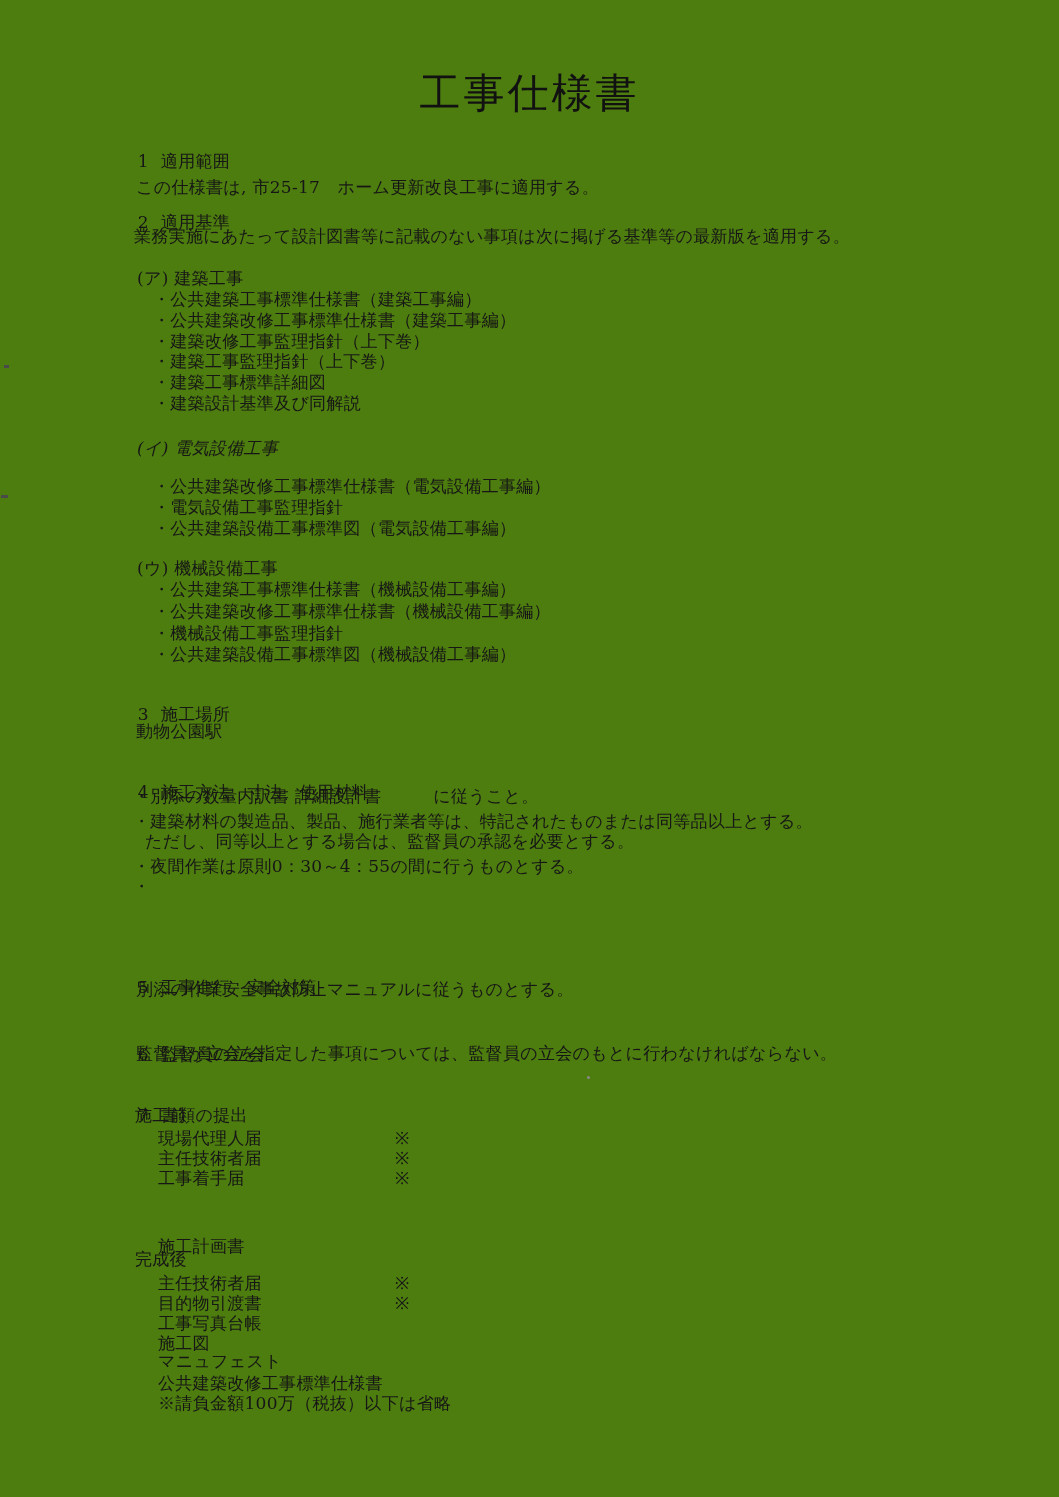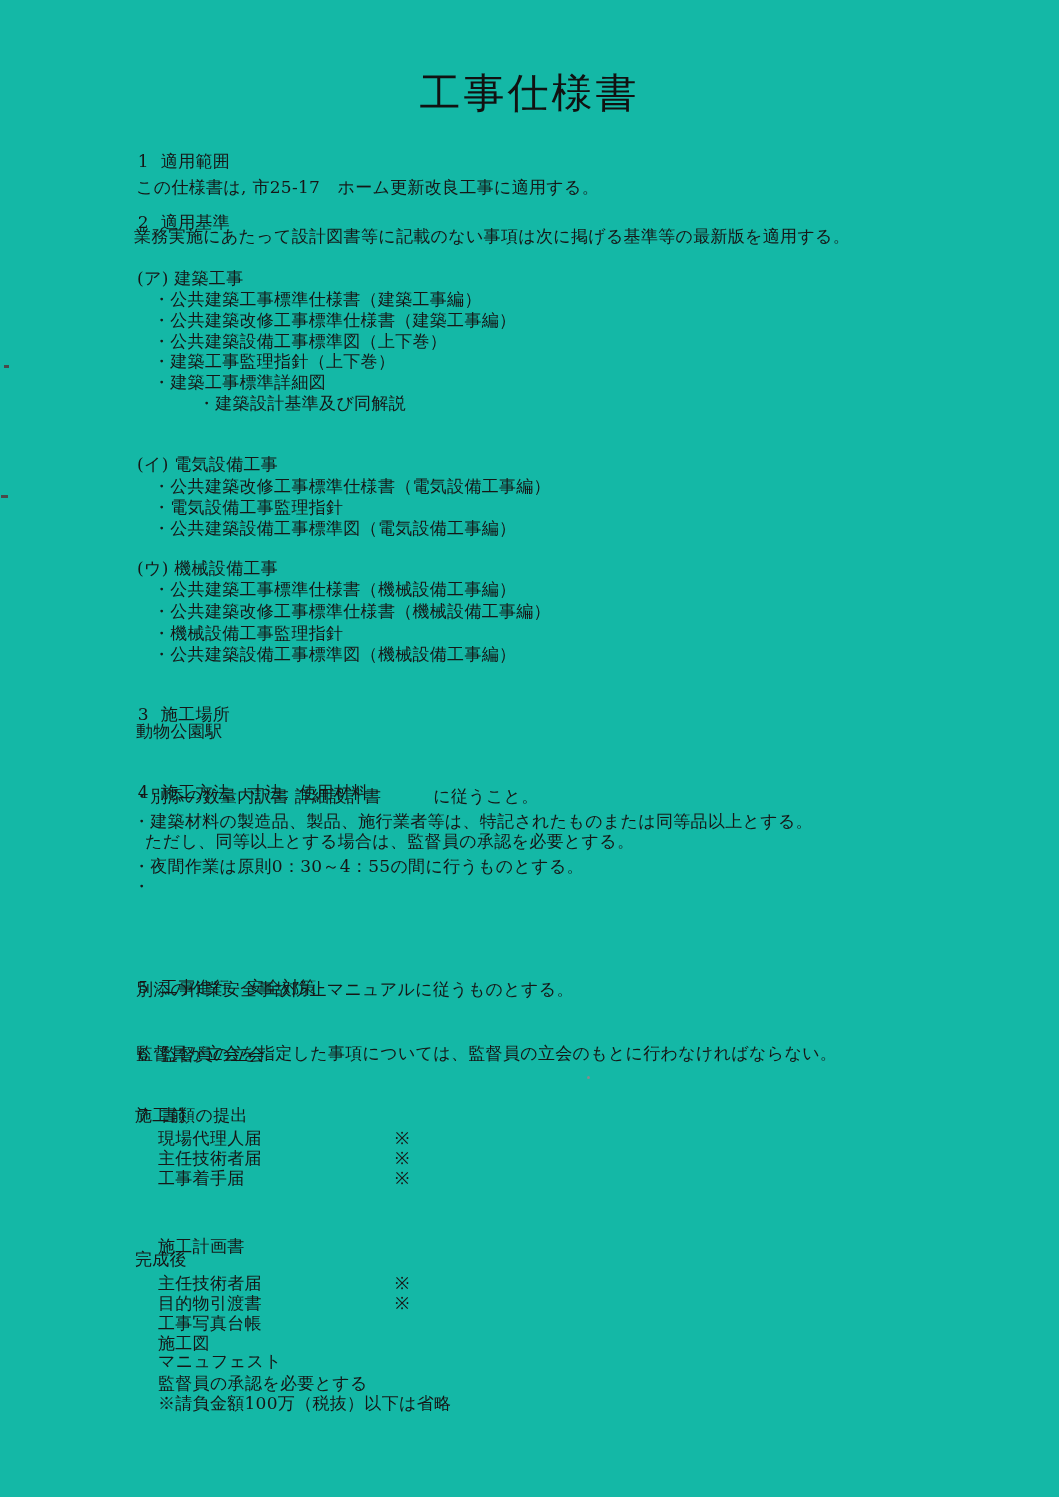--- a/index.html
+++ b/index.html
@@ -4,21 +4,21 @@
 <style>
   html, body {
     margin: 0;
     padding: 0;
     background: #ffffff;
   }
   .doc {
     position: relative;
     width: 1059px;
     height: 1497px;
-    background: #14b8a6;
+    background: #4d7c0f;
     font-family: "DejaVu Serif", "Liberation Serif", serif;
     color: #161616;
     overflow: hidden;
   }
   .title {
     position: absolute;
     top: 70px;
     left: 0;
     width: 1059px;
     margin: 0;
@@ -72,26 +72,26 @@
   <div class="ln" style="left:136px;top:153px;margin-top:24px;">この仕様書は, 市25-17　ホーム更新改良工事に適用する。</div>
 
   <div class="ln" style="left:115px;top:191px;">
     <span class="num">2</span><span>適用基準</span>
   </div>
   <div class="ln" style="left:134px;top:226px;">業務実施にあたって設計図書等に記載のない事項は次に掲げる基準等の最新版を適用する。</div>
 
   <div class="ln" style="left:137px;top:268px;">(ア) 建築工事</div>
   <div class="ln" style="left:153px;top:289px;"><span>・</span><span>公共建築工事標準仕様書（建築工事編）</span></div>
   <div class="ln" style="left:153px;top:310px;"><span>・</span><span>公共建築改修工事標準仕様書（建築工事編）</span></div>
-  <div class="ln" style="left:153px;top:331px;"><span>・</span><span>公共建築設備工事標準図（上下巻）</span></div>
+  <div class="ln" style="left:153px;top:331px;"><span>・</span><span>建築改修工事監理指針（上下巻）</span></div>
   <div class="ln" style="left:153px;top:351px;"><span>・</span><span>建築工事監理指針（上下巻）</span></div>
   <div class="ln" style="left:153px;top:372px;"><span>・</span><span>建築工事標準詳細図</span></div>
-  <div class="ln" style="left:153px;top:393px;margin-left:45px;"><span>・</span><span>建築設計基準及び同解説</span></div>
+  <div class="ln" style="left:153px;top:393px;"><span>・</span><span>建築設計基準及び同解説</span></div>
 
-  <div class="ln" style="left:137px;top:454px;">(イ) 電気設備工事</div>
+  <div class="ln" style="left:137px;top:438px;font-style:italic;">(イ) 電気設備工事</div>
   <div class="ln" style="left:153px;top:476px;"><span>・</span><span>公共建築改修工事標準仕様書（電気設備工事編）</span></div>
   <div class="ln" style="left:153px;top:497px;"><span>・</span><span>電気設備工事監理指針</span></div>
   <div class="ln" style="left:153px;top:518px;"><span>・</span><span>公共建築設備工事標準図（電気設備工事編）</span></div>
 
   <div class="ln" style="left:137px;top:558px;">(ウ) 機械設備工事</div>
   <div class="ln" style="left:153px;top:579px;"><span>・</span><span>公共建築工事標準仕様書（機械設備工事編）</span></div>
   <div class="ln" style="left:153px;top:601px;"><span>・</span><span>公共建築改修工事標準仕様書（機械設備工事編）</span></div>
   <div class="ln" style="left:153px;top:623px;"><span>・</span><span>機械設備工事監理指針</span></div>
   <div class="ln" style="left:153px;top:644px;"><span>・</span><span>公共建築設備工事標準図（機械設備工事編）</span></div>
 
@@ -129,16 +129,16 @@
   <div class="ln" style="left:158px;top:1168px;"><span>工事着手届</span><span class="mark">※</span></div>
   <div class="ln" style="left:158px;top:1236px;"><span>施工計画書</span><span class="mark"></span></div>
 
   <div class="ln" style="left:135px;top:1249px;">完成後</div>
 
   <div class="ln" style="left:158px;top:1273px;"><span>主任技術者届</span><span class="mark">※</span></div>
   <div class="ln" style="left:158px;top:1293px;"><span>目的物引渡書</span><span class="mark">※</span></div>
   <div class="ln" style="left:158px;top:1313px;"><span>工事写真台帳</span><span class="mark"></span></div>
   <div class="ln" style="left:158px;top:1333px;"><span>施工図</span><span class="mark"></span></div>
   <div class="ln" style="left:158px;top:1351px;"><span>マニュフェスト</span><span class="mark"></span></div>
-  <div class="ln" style="left:158px;top:1373px;"><span>監督員の承認を必要とする</span><span class="mark"></span></div>
+  <div class="ln" style="left:158px;top:1373px;"><span>公共建築改修工事標準仕様書</span><span class="mark"></span></div>
   <div class="ln" style="left:158px;top:1393px;text-align:center;">※請負金額100万（税抜）以下は省略</div>
 
 </div>
 
 </body></html>

